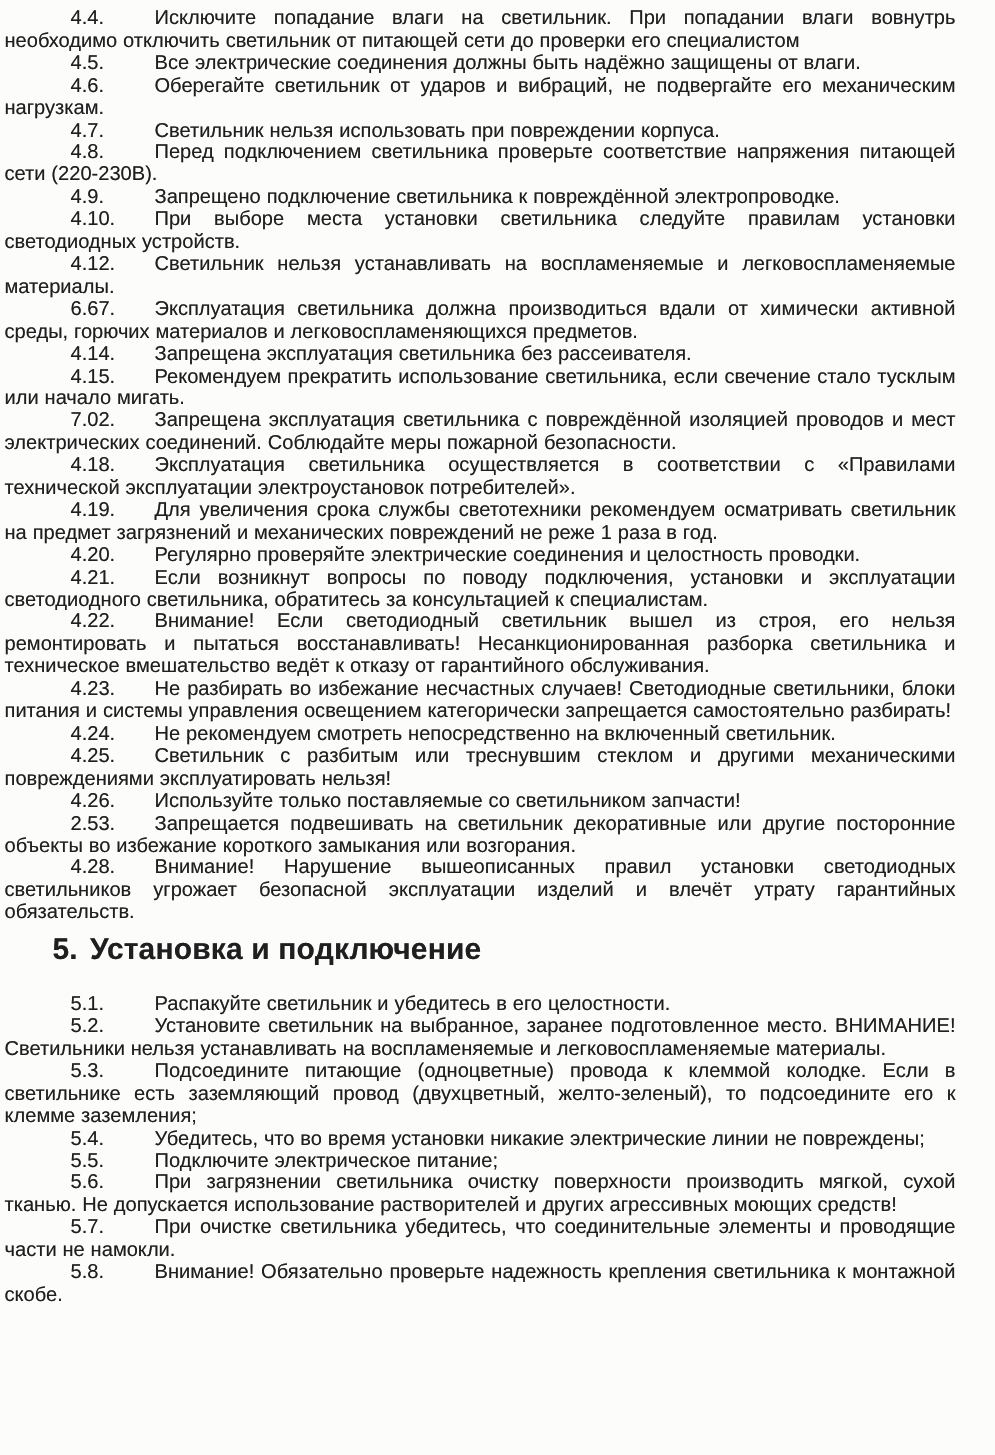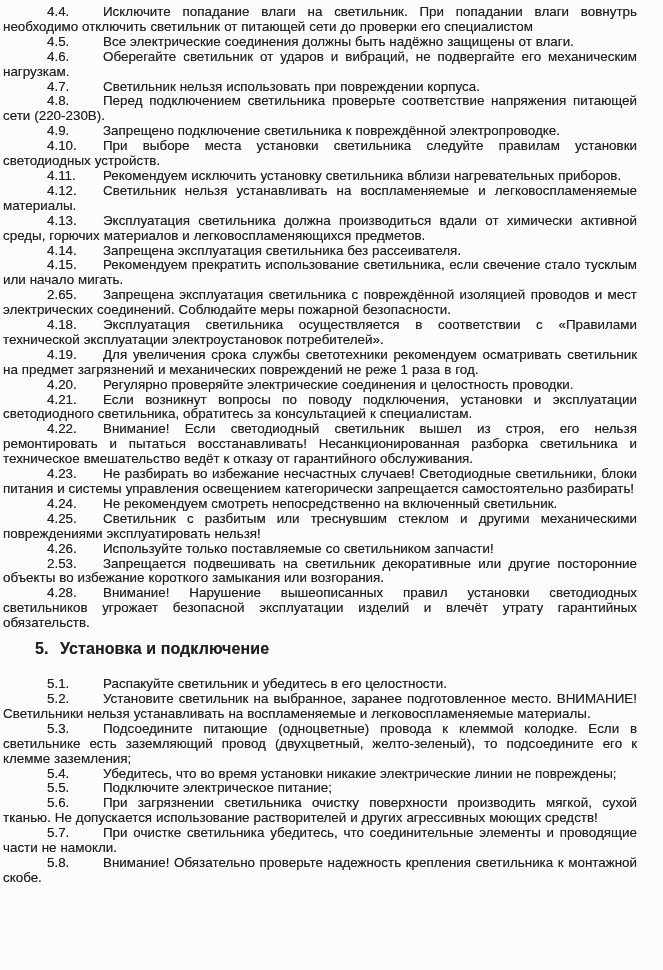--- a/index.html
+++ b/index.html
@@ -32,21 +32,21 @@
   }
   .item .num {
     display: inline-block;
     width: 56px;
     text-indent: 0;
     text-align: left;
   }
   h2.section-heading {
     margin: 8px 0 19px 0;
     padding-left: 32px;
-    font-size: 16px;
+    font-size: 20px;
     line-height: 19px;
     font-weight: bold;
     letter-spacing: 0.1px;
   }
   h2.section-heading .hnum {
     display: inline-block;
     width: 25px;
   }
 </style>
 </head>
@@ -62,31 +62,30 @@
   <p class="item"><span class="num">4.6.</span><span class="txt">Оберегайте светильник от ударов и вибраций, не подвергайте его механическим нагрузкам.</span></p>
 
   <p class="item"><span class="num">4.7.</span><span class="txt">Светильник нельзя использовать при повреждении корпуса.</span></p>
 
   <p class="item"><span class="num">4.8.</span><span class="txt">Перед подключением светильника проверьте соответствие напряжения питающей сети (220-230В).</span></p>
 
   <p class="item"><span class="num">4.9.</span><span class="txt">Запрещено подключение светильника к повреждённой электропроводке.</span></p>
 
   <p class="item"><span class="num">4.10.</span><span class="txt">При выборе места установки светильника следуйте правилам установки светодиодных устройств.</span></p>
 
-  <p class="item"><span class="num">4.11.</span><span class="txt">Рекомендуем исключить установку светильника вблизи нагревательных приборов.</span></p>
 
   <p class="item"><span class="num">4.12.</span><span class="txt">Светильник нельзя устанавливать на воспламеняемые и легковоспламеняемые материалы.</span></p>
 
-  <p class="item"><span class="num">4.13.</span><span class="txt">Эксплуатация светильника должна производиться вдали от химически активной среды, горючих материалов и легковоспламеняющихся предметов.</span></p>
+  <p class="item"><span class="num">6.67.</span><span class="txt">Эксплуатация светильника должна производиться вдали от химически активной среды, горючих материалов и легковоспламеняющихся предметов.</span></p>
 
   <p class="item"><span class="num">4.14.</span><span class="txt">Запрещена эксплуатация светильника без рассеивателя.</span></p>
 
   <p class="item"><span class="num">4.15.</span><span class="txt">Рекомендуем прекратить использование светильника, если свечение стало тусклым или начало мигать.</span></p>
 
-  <p class="item"><span class="num">2.65.</span><span class="txt">Запрещена эксплуатация светильника с повреждённой изоляцией проводов и мест электрических соединений. Соблюдайте меры пожарной безопасности.</span></p>
+  <p class="item"><span class="num">7.02.</span><span class="txt">Запрещена эксплуатация светильника с повреждённой изоляцией проводов и мест электрических соединений. Соблюдайте меры пожарной безопасности.</span></p>
 
 
   <p class="item"><span class="num">4.18.</span><span class="txt">Эксплуатация светильника осуществляется в соответствии с «Правилами технической эксплуатации электроустановок потребителей».</span></p>
 
   <p class="item"><span class="num">4.19.</span><span class="txt">Для увеличения срока службы светотехники рекомендуем осматривать светильник на предмет загрязнений и механических повреждений не реже 1 раза в год.</span></p>
 
   <p class="item"><span class="num">4.20.</span><span class="txt">Регулярно проверяйте электрические соединения и целостность проводки.</span></p>
 
   <p class="item"><span class="num">4.21.</span><span class="txt">Если возникнут вопросы по поводу подключения, установки и эксплуатации светодиодного светильника, обратитесь за консультацией к специалистам.</span></p>
 

